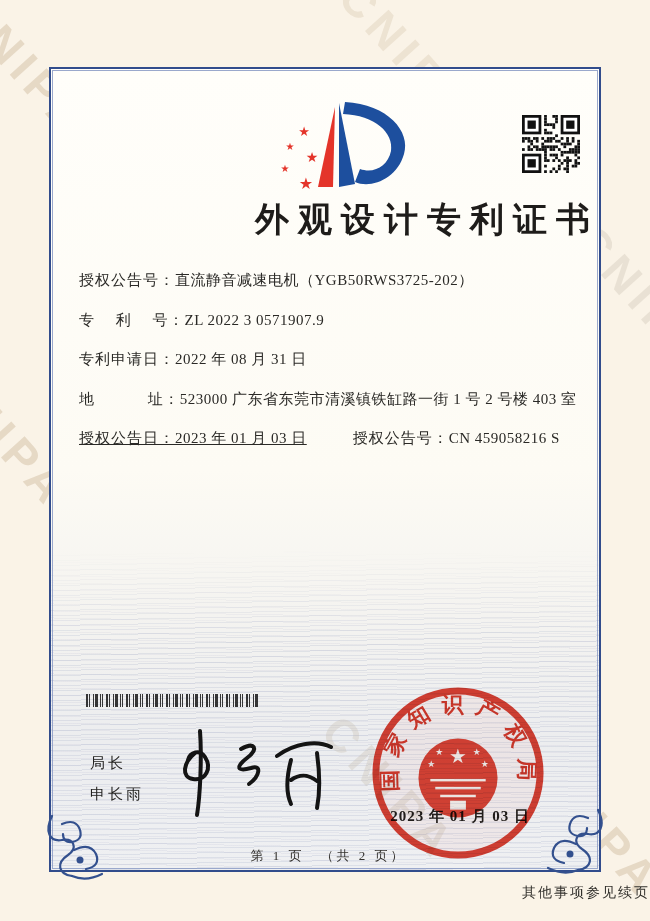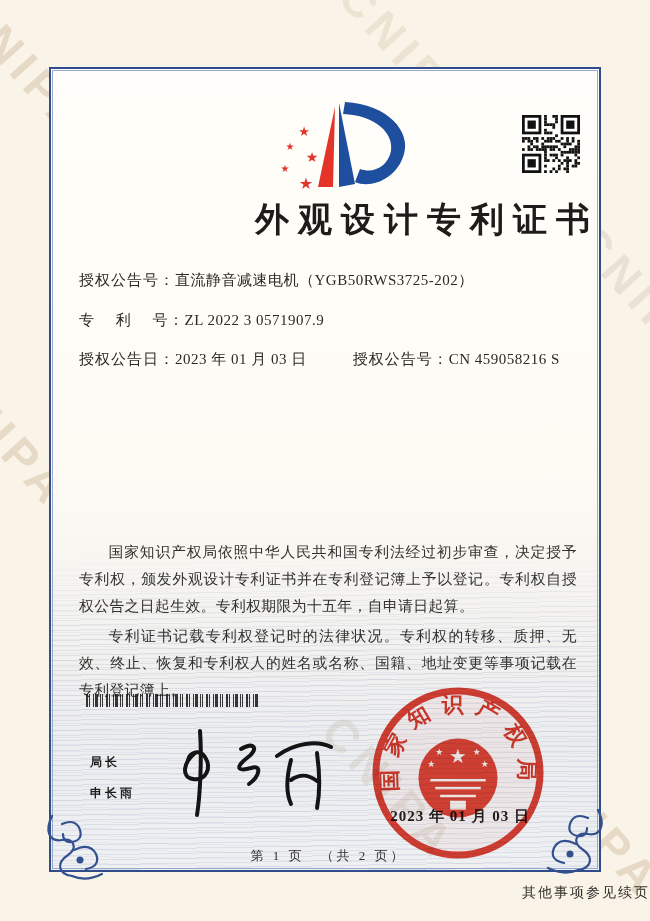--- a/index.html
+++ b/index.html
@@ -37,35 +37,35 @@
   .qr { position:absolute; left:471px; top:46px; width:58px; height:58px; z-index:3; }
 
   .title { position:absolute; left:0; width:100%; top:128px; text-align:right;
            font-size:34px; font-weight:700; letter-spacing:9px; color:#1E1C1A; z-index:3; }
 
   .fields { position:absolute; left:28px; top:202px; width:500px; z-index:3;
             font-size:15px; color:#2A2926; }
   .fields .row { height:20px; margin-bottom:19.5px; white-space:nowrap; }
   .fields .lab { letter-spacing:1px; }
   .fields .val { letter-spacing:.5px;text-align:right; }
-  .fields .pair1 { display:inline-block; width:270px; }
+  .fields .pair1 { display:inline-block; width:270px;text-decoration:underline; }
 
   .paras { position:absolute; left:28px; top:470px; width:498px; z-index:3;
            font-size:14.8px; line-height:1.84; color:#31302D; text-align:justify; letter-spacing:.4px; }
   .paras p { text-indent:2em; margin-bottom:2px; }
 
   .barcode { position:absolute; left:35px; top:625px; width:173px; height:13px; z-index:3; opacity:.88;
     background:repeating-linear-gradient(90deg,
       #1d1d1d 0 2px, transparent 2px 3px, #1d1d1d 3px 4px, transparent 4px 7px,
       #1d1d1d 7px 8px, transparent 8px 9px, #1d1d1d 9px 12px, transparent 12px 14px,
       #1d1d1d 14px 15px, transparent 15px 16px, #1d1d1d 16px 17px, transparent 17px 20px); }
 
   .director { position:absolute; left:39px; top:678px; z-index:3;
-              font-family:"Liberation Sans","DejaVu Sans",sans-serif; font-weight:700;
-              font-size:12px; color:#1F1E1C; letter-spacing:3px; line-height:31px; }
+              font-family:"Liberation Sans","DejaVu Sans",sans-serif; font-weight:400;
+              font-size:15px; color:#1F1E1C; letter-spacing:3px; line-height:31px; }
   .sign { position:absolute; left:108px; top:650px; z-index:4; }
 
   .seal { position:absolute; left:318px; top:615px; width:178px; height:178px; z-index:4;
           mix-blend-mode:multiply; }
   .seal-date { position:absolute; left:330px; top:738px; width:158px; text-align:center; z-index:5;
                font-size:15px; font-weight:600; color:#25211E; letter-spacing:1px; mix-blend-mode:multiply; }
 
   .page-num { position:absolute; left:0; width:100%; top:778px; text-align:center;
               font-size:13px; letter-spacing:3px; color:#33312E; z-index:3;padding-left:7px; }
 
@@ -235,29 +235,31 @@
     <div class="title">外观设计专利证书</div>
 
     <div class="fields">
       <div class="row">
         <span class="lab">授权公告号：</span><span class="val">直流静音减速电机（YGB50RWS3725-202）</span>
       </div>
       <div class="row">
         <span class="lab">专　 利　 号：</span><span class="val">ZL 2022 3 0571907.9</span>
       </div>
       <div class="row">
+        <span class="lab">专利申请日：</span><span class="val">2022 年 08 月 31 日</span>
+      </div>
+      <div class="row">
+        <span class="lab">地　　　 址：</span><span class="val">523000 广东省东莞市清溪镇铁缸路一街 1 号 2 号楼 403 室</span>
+      </div>
+      <div class="row">
         <span class="pair1"><span class="lab">授权公告日：</span><span class="val">2023 年 01 月 03 日</span></span>
         <span><span class="lab">授权公告号：</span><span class="val">CN 459058216 S</span></span>
       </div>
     </div>
 
-    <div class="paras">
-      <p>国家知识产权局依照中华人民共和国专利法经过初步审查，决定授予专利权，颁发外观设计专利证书并在专利登记簿上予以登记。专利权自授权公告之日起生效。专利权期限为十五年，自申请日起算。</p>
-      <p>专利证书记载专利权登记时的法律状况。专利权的转移、质押、无效、终止、恢复和专利权人的姓名或名称、国籍、地址变更等事项记载在专利登记簿上。</p>
-    </div>
 
     <div class="barcode"></div>
 
     <div class="director">
       <div>局长</div>
       <div>申长雨</div>
     </div>
 
     <svg class="sign" width="190" height="100" viewBox="0 0 190 100">
       <g fill="none" stroke="#141414" stroke-width="4" stroke-linecap="round">

